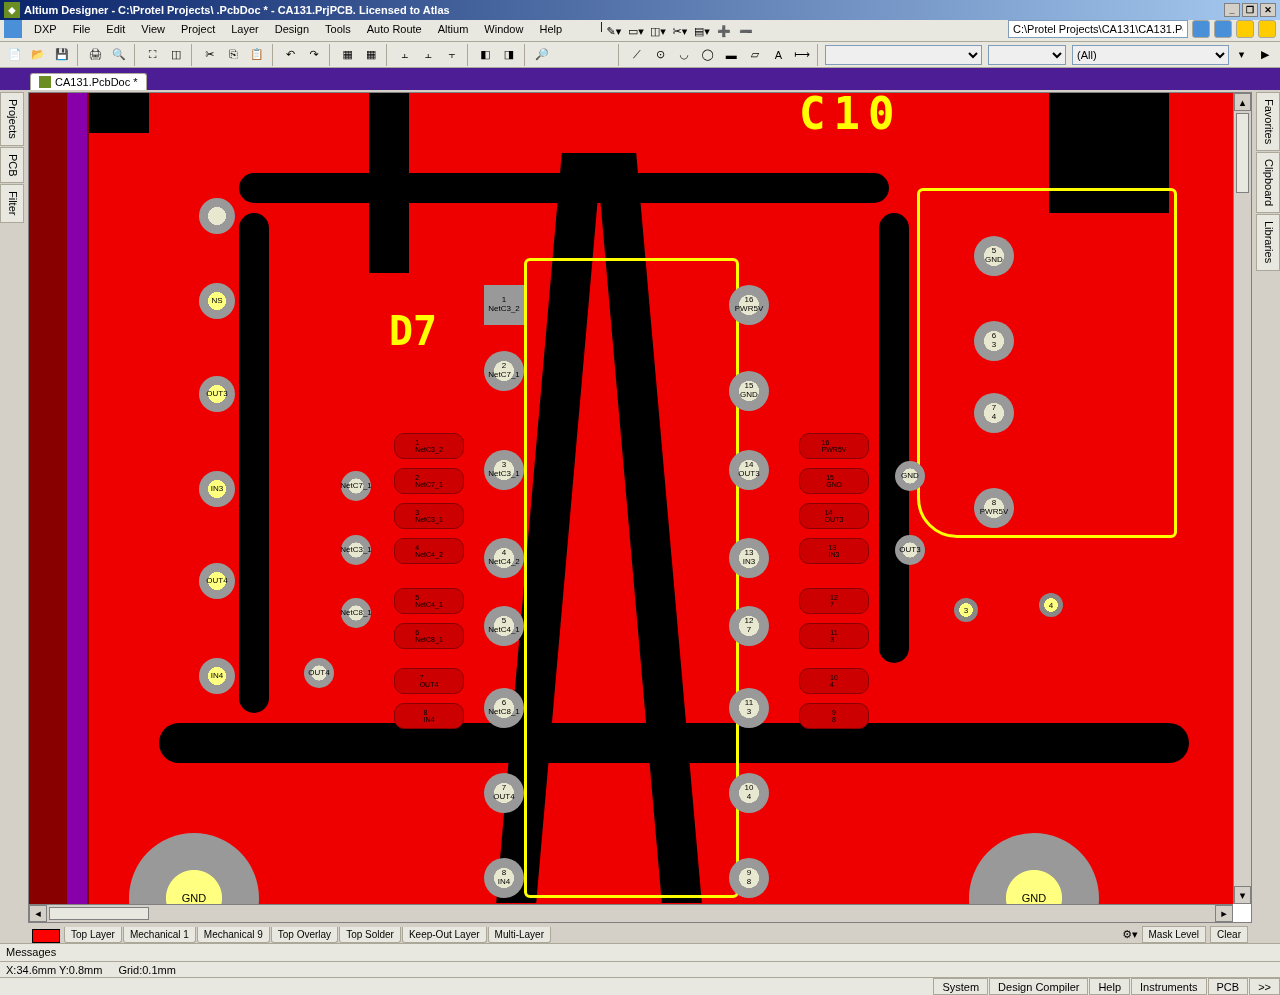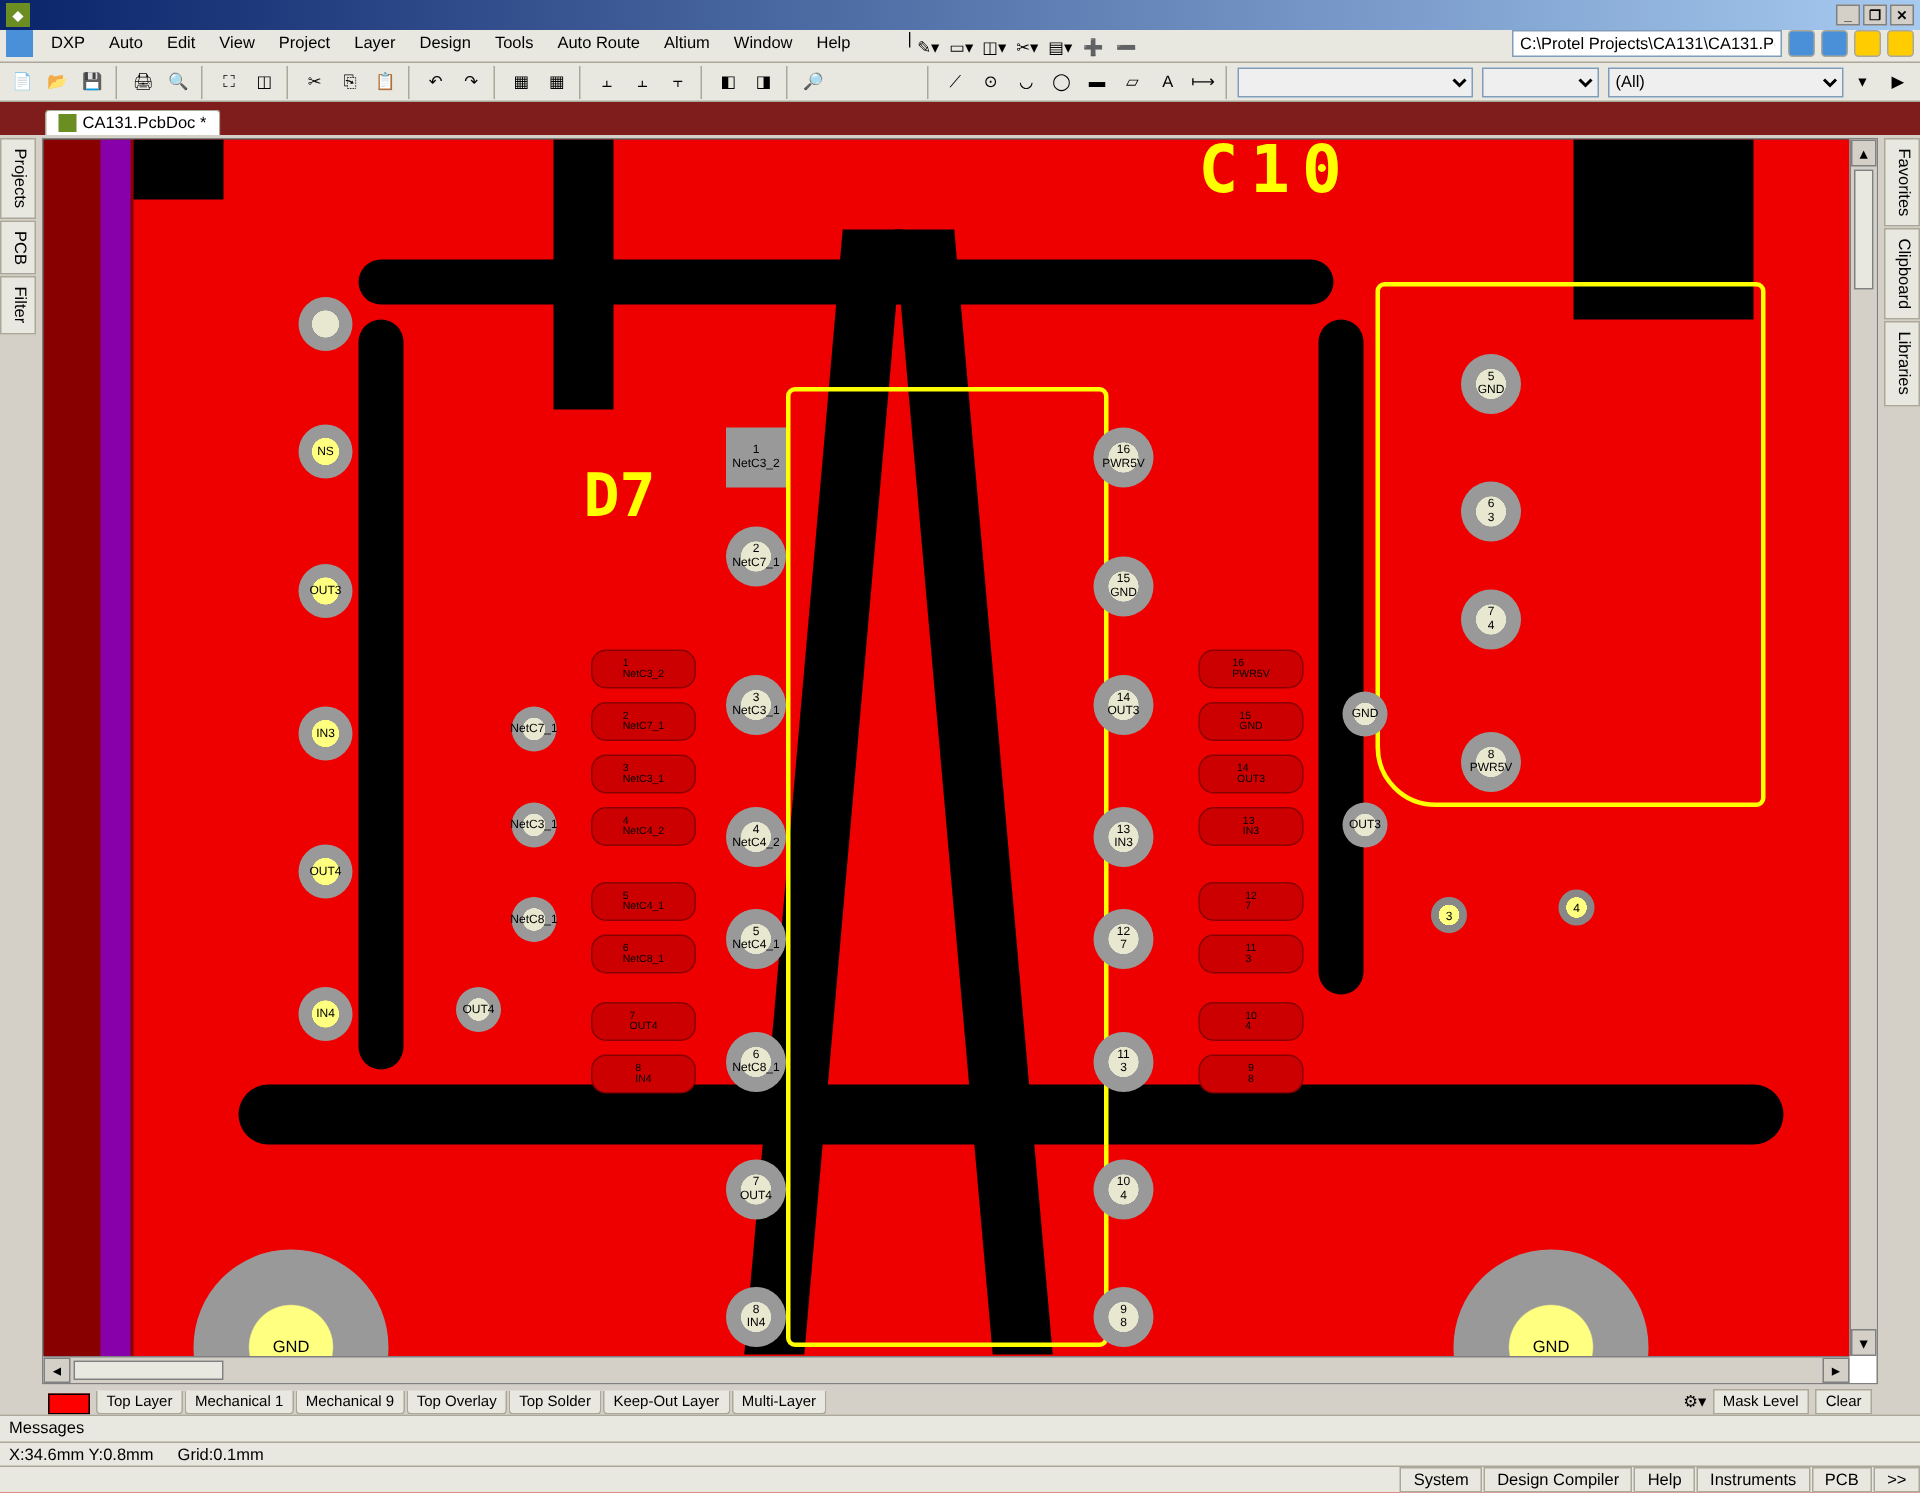--- a/index.html
+++ b/index.html
@@ -10,21 +10,21 @@
 .titlebar-buttons span{width:16px;height:14px;background:#d4d0c8;border:1px solid #808080;display:flex;align-items:center;justify-content:center;font-size:9px;color:#000}
 .menubar{height:22px;background:#e8e8e0;display:flex;align-items:flex-start;padding:0 4px;border-bottom:1px solid #aca899}
 .menubar .mbtn{width:18px;height:18px;background:#4a90d9;margin-right:4px}
 .menubar .mitem{padding:3px 8px;cursor:default}
 .pathbar{display:flex;align-items:center;gap:4px;margin-left:auto}
 .pathbar select,.pathbar input{height:18px;border:1px solid #7f9db9;background:#fff;font-size:11px;padding:0 4px}
 .pathbar .navbtn{width:18px;height:18px;background:#d4d0c8;border:1px solid #aca899;border-radius:3px}
 .toolbar{height:26px;background:#e8e8e0;display:flex;align-items:center;padding:0 4px;border-bottom:1px solid #aca899;gap:2px}
 .tbtn{width:22px;height:22px;border:1px solid transparent;display:flex;align-items:center;justify-content:center}
 .sep{width:4px;height:22px;border-left:1px solid #aca899;margin:0 2px}
-.doc-tabs{height:22px;background:#7f1d1d;display:flex;align-items:flex-end;padding:0 4px 0 30px}
+.doc-tabs{height:22px;background:#4c1d95;display:flex;align-items:flex-end;padding:0 4px 0 30px}
 .doc-tab{background:#fff;border:1px solid #aca899;border-bottom:none;padding:2px 8px;display:flex;align-items:center;gap:4px;border-radius:3px 3px 0 0}
 .doc-tab .ticon{width:12px;height:12px;background:#6b8e23}
 .side-tabs-left{position:absolute;left:0;top:92px;width:24px;display:flex;flex-direction:column;gap:1px}
 .side-tabs-right{position:absolute;right:0;top:92px;width:24px;display:flex;flex-direction:column;gap:1px}
 .vtab{writing-mode:vertical-rl;background:#e8e8e0;border:1px solid #aca899;padding:6px 4px;cursor:default;font-size:11px}
 .canvas-wrap{position:absolute;left:28px;top:92px;right:28px;bottom:72px;background:#fff;border:1px solid #808080}
 .canvas{position:absolute;left:0;top:0;right:18px;bottom:18px;background:#000;overflow:hidden}
 .scroll-v{position:absolute;right:0;top:0;width:18px;bottom:18px;background:#d4d0c8;border-left:1px solid #808080}
 .scroll-v .thumb{position:absolute;top:20px;left:2px;right:2px;height:80px;background:#e8e8e0;border:1px solid #808080}
 .scroll-v .arr{position:absolute;left:0;right:0;height:18px;background:#d4d0c8;border:1px solid #808080;display:flex;align-items:center;justify-content:center}
@@ -53,31 +53,32 @@
 .silk{position:absolute;color:#ffff00;font-family:monospace;font-weight:bold}
 .outline{position:absolute;border:3px solid #ffff00}
 .big-pad{position:absolute;border-radius:50%;background:radial-gradient(circle,#ffff80 30%,#999 31%,#999 100%);display:flex;align-items:center;justify-content:center;font-size:10px;color:#000}
 .via{position:absolute;border-radius:50%;background:radial-gradient(circle,#ffff80 40%,#888 41%);display:flex;align-items:center;justify-content:center;font-size:8px}
 </style>
 </head>
 <body>
 
 <div class="titlebar">
   <span class="icon">◆</span>
+  <span>Altium Designer - C:\Protel Projects\        .PcbDoc * - CA131.PrjPCB. Licensed to Atlas</span>
   <div class="titlebar-buttons">
     <span>_</span>
     <span>❐</span>
     <span>✕</span>
   </div>
 </div>
 
 <div class="menubar">
   <span class="mbtn"></span>
   <span class="mitem">DXP</span>
-  <span class="mitem">Auto</span>
+  <span class="mitem">File</span>
   <span class="mitem">Edit</span>
   <span class="mitem">View</span>
   <span class="mitem">Project</span>
   <span class="mitem">Layer</span>
   <span class="mitem">Design</span>
   <span class="mitem">Tools</span>
   <span class="mitem">Auto Route</span>
   <span class="mitem">Altium</span>
   <span class="mitem">Window</span>
   <span class="mitem">Help</span>

